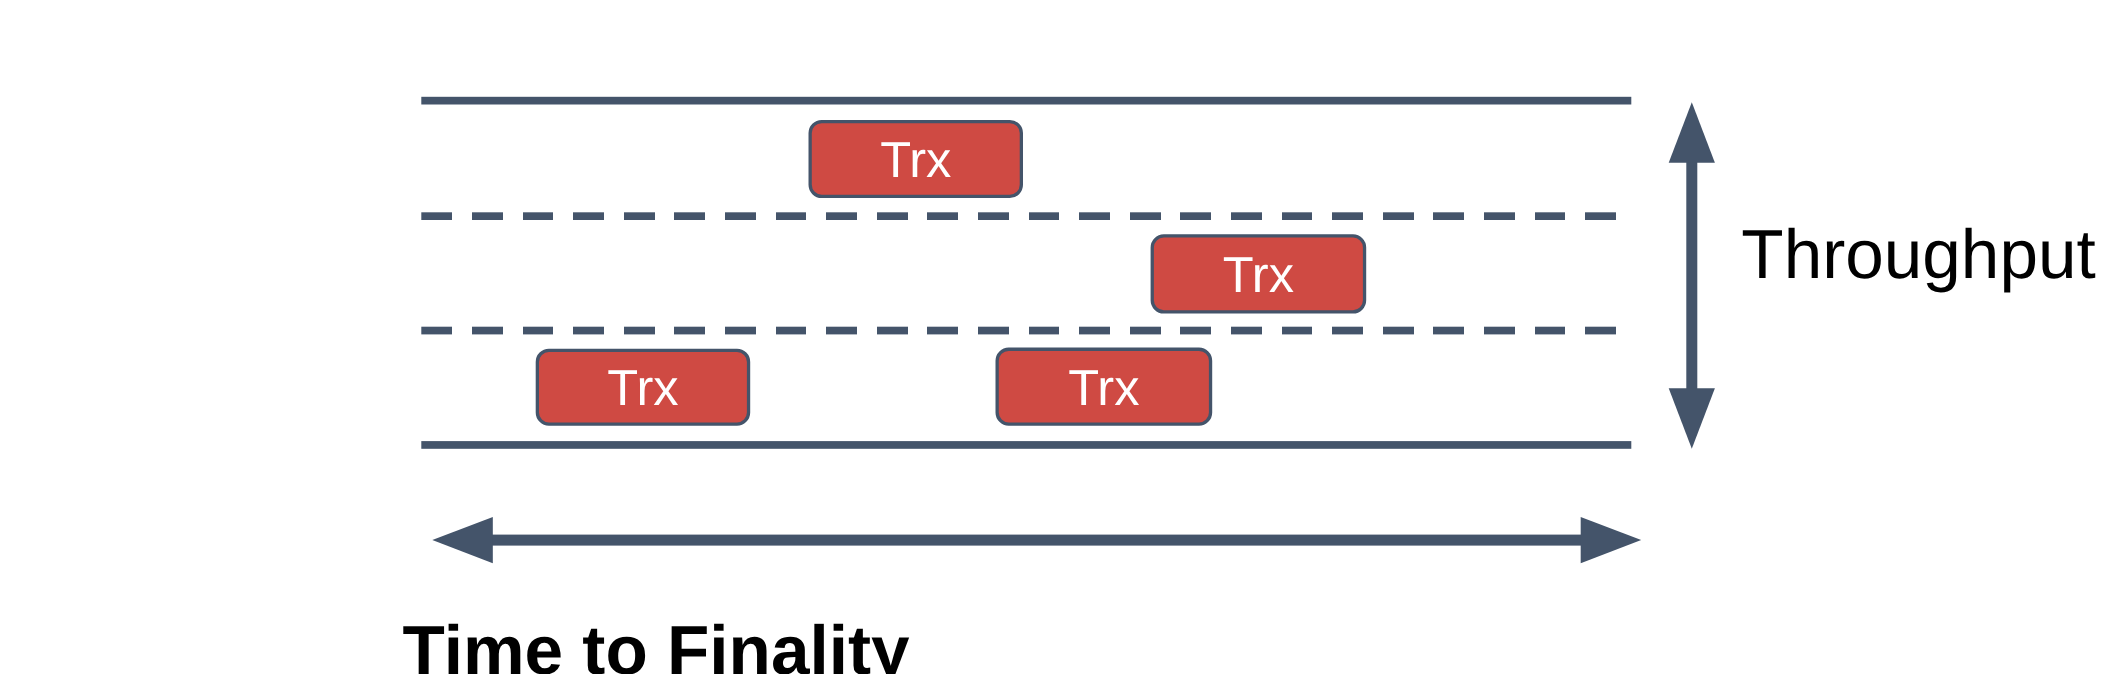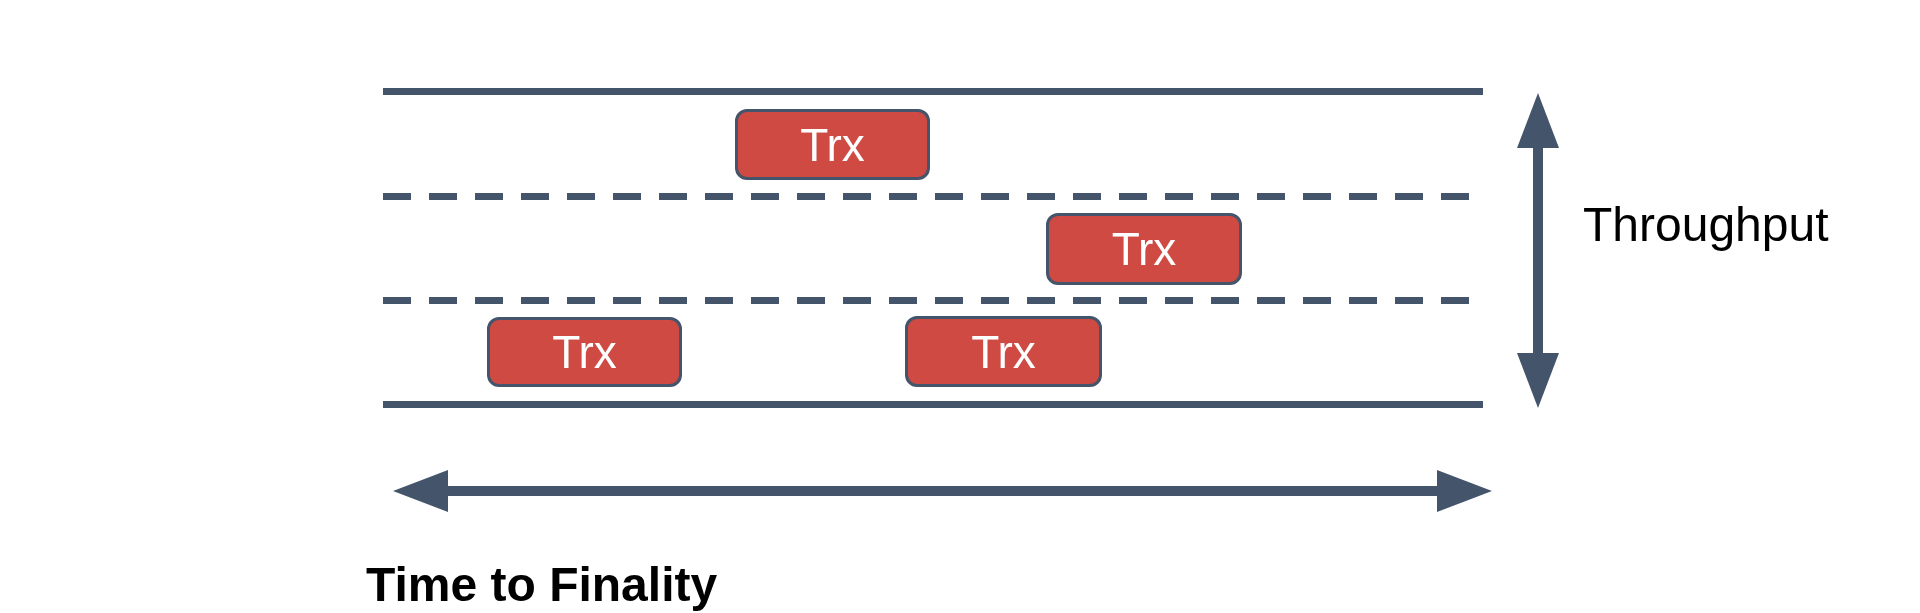--- a/index.html
+++ b/index.html
@@ -55,21 +55,21 @@
     font-size:46px;
     line-height:1;
   }
   .axis-arrow{
     position:absolute;
     color:var(--arrow);
   }
   .diagram-label{
     position:absolute;
     color:var(--label-text);
-    font-size:48px;
+    font-size:63px;
     line-height:1;
     white-space:nowrap;
   }
   .label-ttf{
     left:366px;
     top:513px;
     width:1100px;
     text-align:left;
     font-weight:bold;
   }

